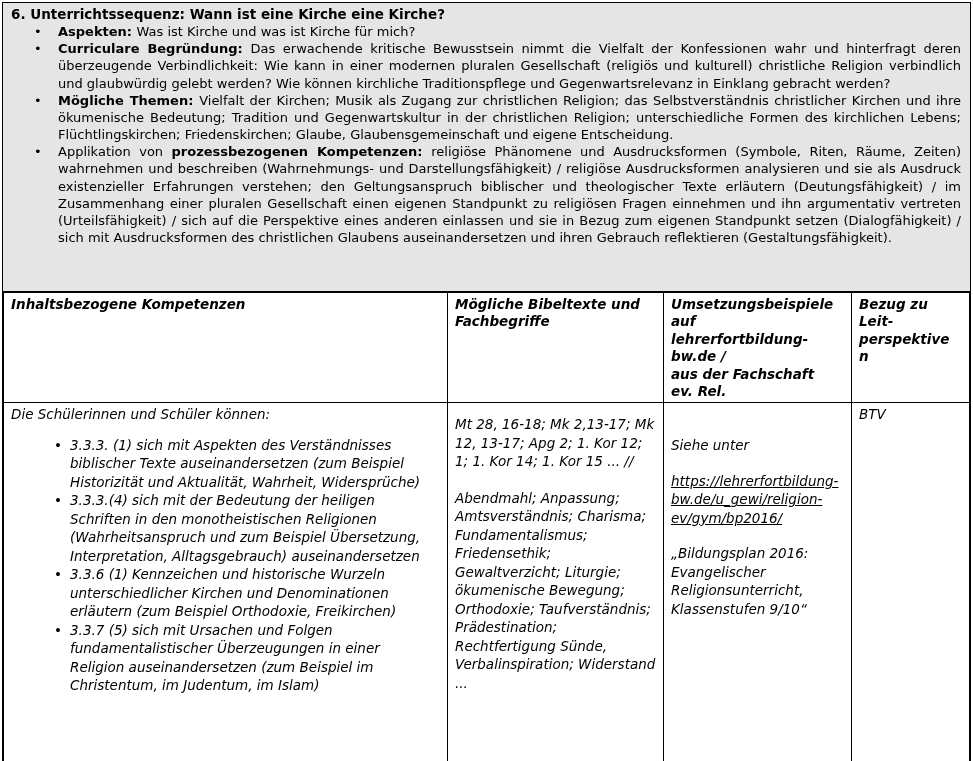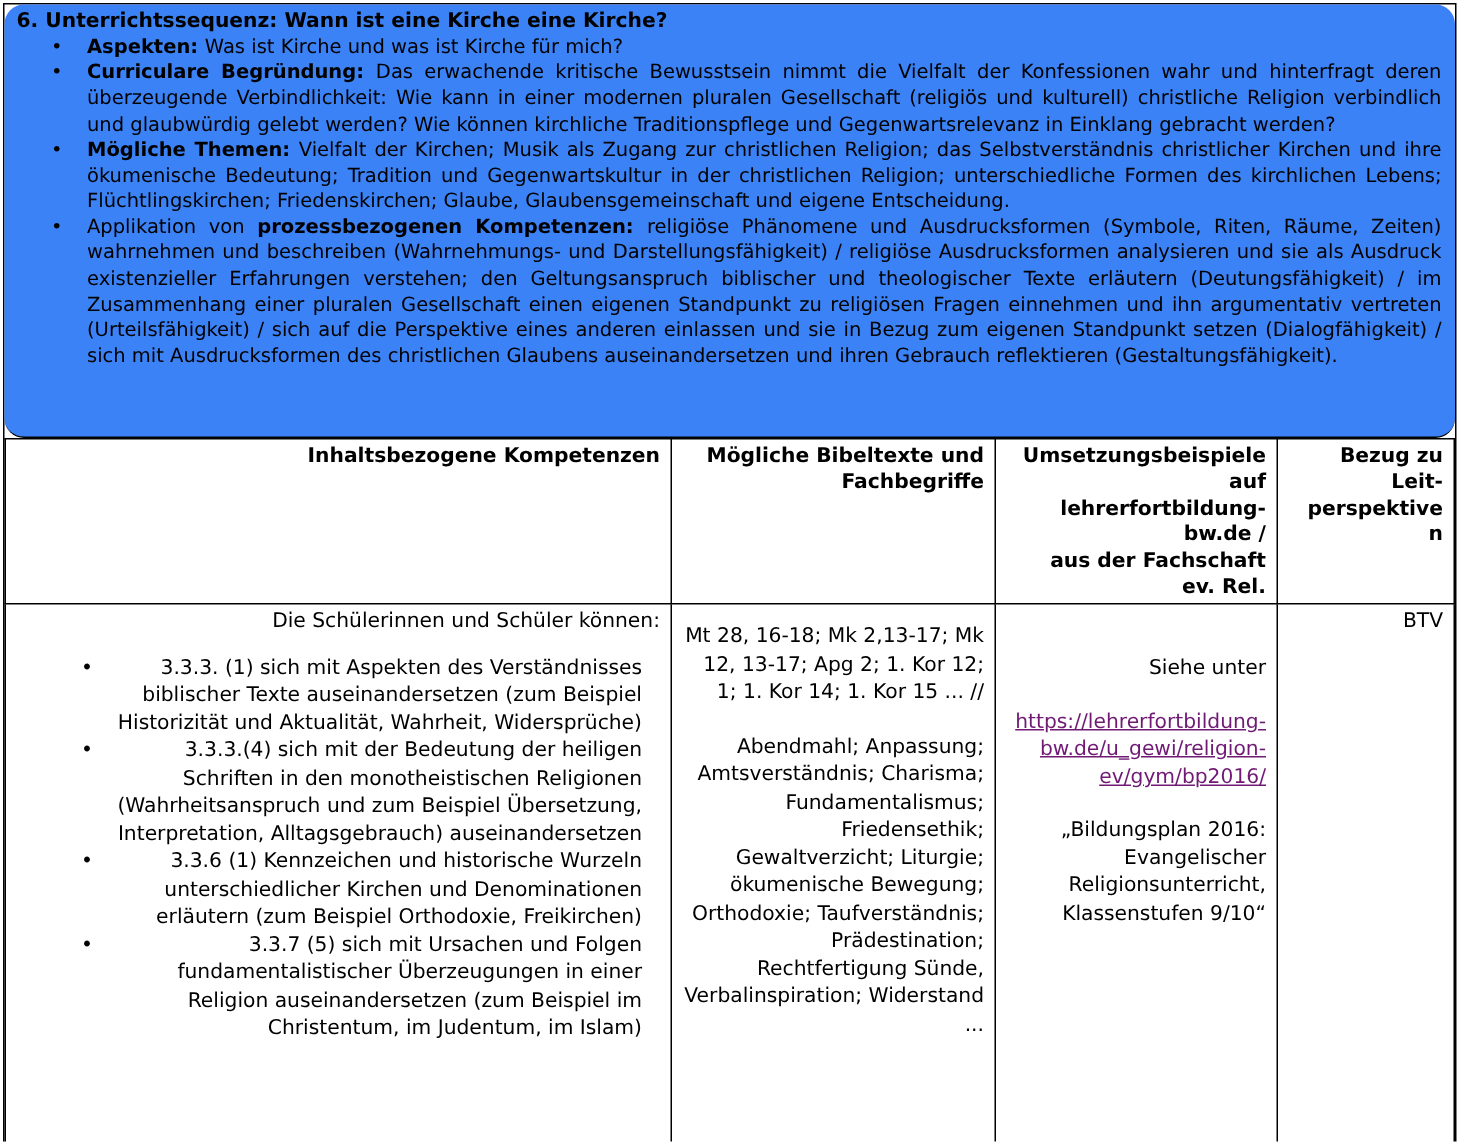--- a/index.html
+++ b/index.html
@@ -10,24 +10,24 @@
     -webkit-font-smoothing:antialiased;
   }
   .doc{
     width:967px;margin:2px 2px 0 2px;
     border:1px solid #000;
   }
   
   .intro{
     box-sizing:border-box;
     height:289px;
-    background:#3b82f6;
+    background:#e5e5e5;
     border-bottom:1px solid #000;
     padding:3px 9px 0 8px;
-    font-size:13px;line-height:17.15px;border-radius:13px;
+    font-size:13px;line-height:17.15px;
   }
   .intro-title{font-weight:bold;font-size:13.5px;}
   .intro-list{margin:0;padding:0;list-style:none;}
   .intro-list li{
     position:relative;
     margin-left:47px;
     text-align:justify;
   }
   .intro-list li::before{
     content:"\2022";
@@ -37,23 +37,24 @@
   .i{}
   
   table.grid{
     width:100%;
     table-layout:fixed;
     border-collapse:collapse;
   }
   table.grid th, table.grid td{
     border:1px solid #000;
     vertical-align:top;
-    text-align:right;
+    text-align:left;
     padding:2px 7px 2px 7px;
     overflow:hidden;
+    font-style:italic;
   }
   table.grid th{
     height:101px;
     font-size:13.5px;line-height:17.4px;
     font-weight:bold;
     white-space:pre-line;
     padding-top:3px;
   }
   table.grid td{
     height:355px;
@@ -64,21 +65,21 @@
   .cell-col1 li{position:relative;margin-left:47px;}
   .cell-col1 li::before{content:"\2022";position:absolute;left:-16px;top:0;}
   .cell-col2 p{margin:0;}
   .cell-col2 p.p1{margin-top:10px;}
   .cell-col2 p.p2{margin-top:18px;}
   .cell-col3 p{margin:0;overflow-wrap:break-word;}
   .cell-col3 .siehe{margin-top:31px;}
   .cell-col3 .linkp{margin-top:17px;}
   .cell-col3 .quotep{margin-top:17px;}
   .cell-col3 a{
-    color:#701a75;
+    color:#000000;
     text-decoration:underline;
     overflow-wrap:break-word;
   }
 </style>
 </head>
 <body>
 
 <div class="doc">
 
   <section class="intro">

